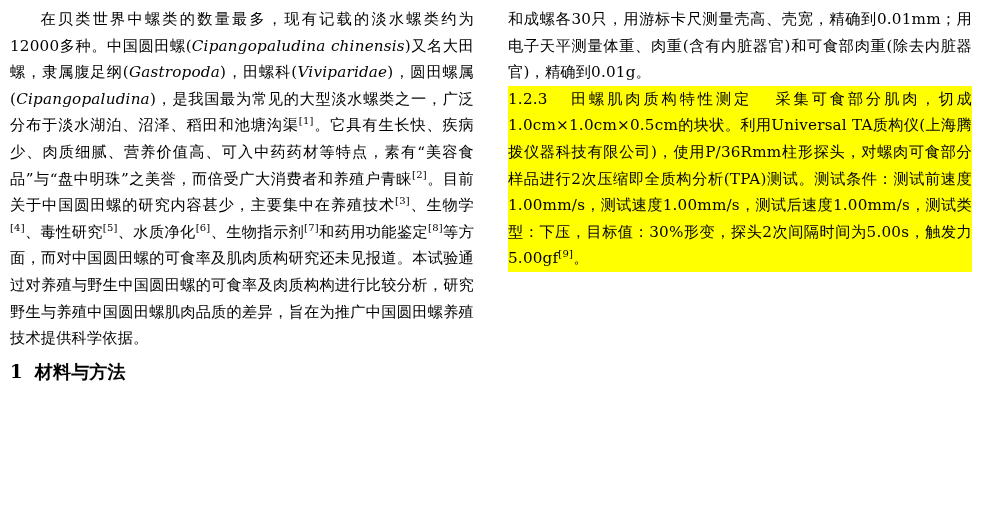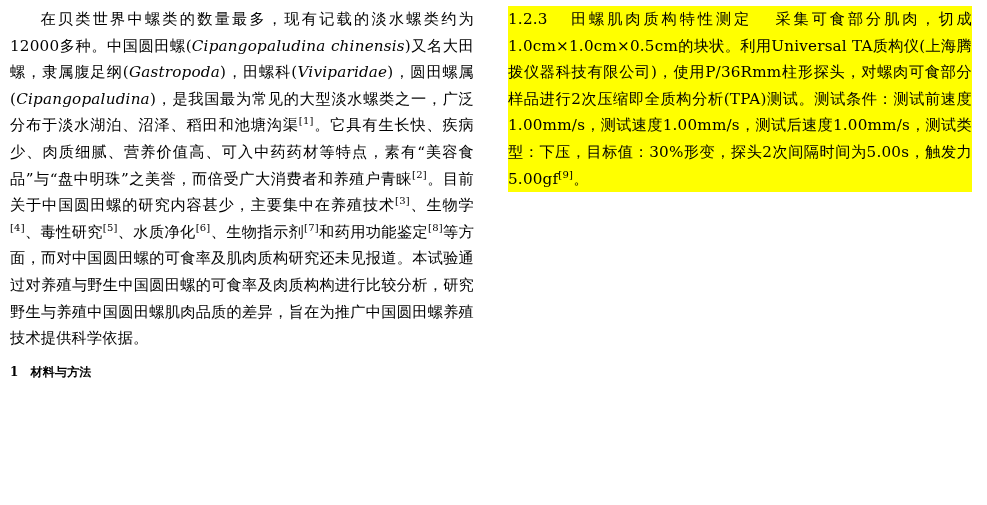--- a/index.html
+++ b/index.html
@@ -40,21 +40,21 @@
     line-height: 26.6px;
     text-align: justify;
     text-justify: inter-ideograph;
     letter-spacing: 0.2px;
   }
   p.indent {
     text-indent: 2em;
   }
   .sec-head {
     margin-top: 7px;
-    font-size: 12px;
+    font-size: 18px;
     line-height: 26.6px;
     font-weight: bold;
   }
   .sec-head .num {
     font-family: "DejaVu Serif", "Liberation Serif", serif;
     margin-right: 12px;
   }
   .sub-num {
     font-family: "DejaVu Serif", "Liberation Serif", serif;
   }
@@ -77,20 +77,21 @@
 <div class="page">
   <div class="columns">
 
     <div class="col">
       <p class="indent"><span>在贝类世界中螺类的数量最多，现有记载的淡水螺类约为12000多种。中国圆田螺(</span><span class="italic">Cipangopaludina chinensis</span><span>)又名大田螺，隶属腹足纲(</span><span class="italic">Gastropoda</span><span>)，田螺科(</span><span class="italic">Viviparidae</span><span>)，圆田螺属(</span><span class="italic">Cipangopaludina</span><span>)，是我国最为常见的大型淡水螺类之一，广泛分布于淡水湖泊、沼泽、稻田和池塘沟渠</span><span class="sup">[1]</span><span>。它具有生长快、疾病少、肉质细腻、营养价值高、可入中药药材等特点，素有“美容食品”与“盘中明珠”之美誉，而倍受广大消费者和养殖户青睐</span><span class="sup">[2]</span><span>。目前关于中国圆田螺的研究内容甚少，主要集中在养殖技术</span><span class="sup">[3]</span><span>、生物学</span><span class="sup">[4]</span><span>、毒性研究</span><span class="sup">[5]</span><span>、水质净化</span><span class="sup">[6]</span><span>、生物指示剂</span><span class="sup">[7]</span><span>和药用功能鉴定</span><span class="sup">[8]</span><span>等方面，而对中国圆田螺的可食率及肌肉质构研究还未见报道。本试验通过对养殖与野生中国圆田螺的可食率及肉质构构进行比较分析，研究野生与养殖中国圆田螺肌肉品质的差异，旨在为推广中国圆田螺养殖技术提供科学依据。</span></p>
 
       <p class="sec-head"><span class="num">1</span><span>材料与方法</span></p>
     </div>
 
     <div class="col">
+      <p>和成螺各30只，用游标卡尺测量壳高、壳宽，精确到0.01mm；用电子天平测量体重、肉重(含有内脏器官)和可食部肉重(除去内脏器官)，精确到0.01g。</p>
 
 
       <div class="hl-block">
         <p><span class="sub-num">1.2.3</span>&nbsp;&nbsp;&nbsp;<span>田螺肌肉质构特性测定</span>&nbsp;&nbsp;&nbsp;<span>采集可食部分肌肉，切成1.0cm×1.0cm×0.5cm的块状。利用Universal TA质构仪(上海腾拨仪器科技有限公司)，使用P/36Rmm柱形探头，对螺肉可食部分样品进行2次压缩即全质构分析(TPA)测试。测试条件：测试前速度1.00mm/s，测试速度1.00mm/s，测试后速度1.00mm/s，测试类型：下压，目标值：30%形变，探头2次间隔时间为5.00s，触发力5.00gf</span><span class="sup">[9]</span><span>。</span></p>
       </div>
     </div>
 
   </div>
 </div>
 

